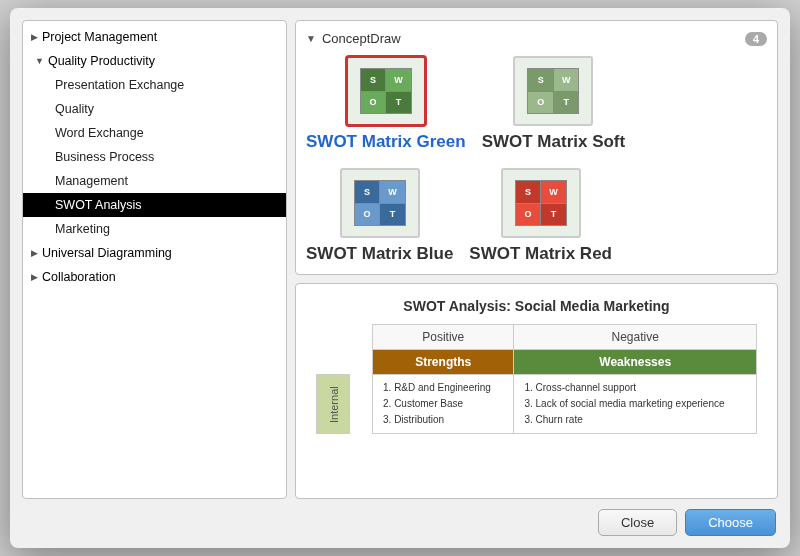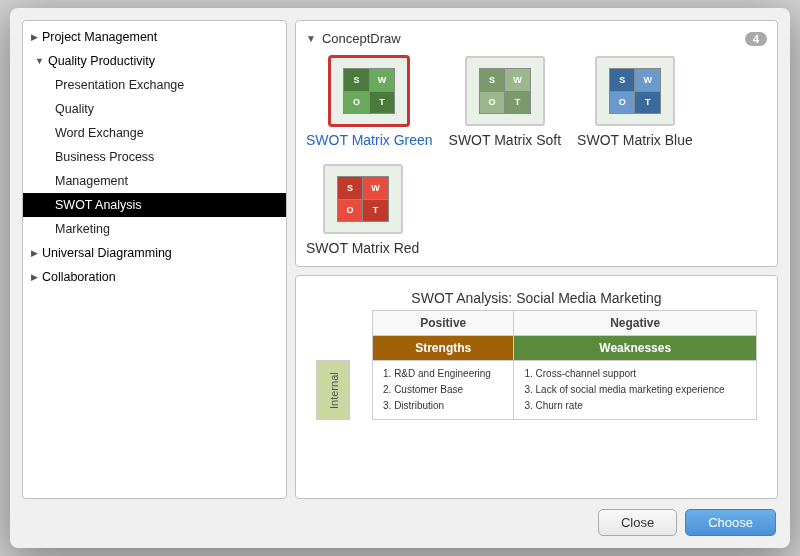--- a/index.html
+++ b/index.html
@@ -178,23 +178,24 @@
     .swot-blue .swot-cell.w { background: #6a9acc; }
     .swot-blue .swot-cell.o { background: #6a9acc; }
     .swot-blue .swot-cell.t { background: #3a6a9c; }
     
     .swot-red .swot-cell.s { background: #c0392b; }
     .swot-red .swot-cell.w { background: #e74c3c; }
     .swot-red .swot-cell.o { background: #e74c3c; }
     .swot-red .swot-cell.t { background: #c0392b; }
 
     .template-label {
-      font-size: 14px;
+      font-size: 17px;
       color: #333;
       text-align: left;
+      font-weight: bold;
     }
     .template-label.selected-label {
       color: #2266cc;
     }
     
     .preview-panel {
       background: #fff;
       border: 1px solid #c0c0c0;
       border-radius: 4px;
       flex: 1;
@@ -204,33 +205,33 @@
     }
     .preview-content {
       padding: 14px 20px 10px 20px;
       flex: 1;
       overflow: hidden;
     }
     .preview-title {
       text-align: center;
       font-size: 14px;
       color: #333;
-      margin-bottom: 4px;
-      font-weight: 400;
+      margin-bottom: 10px;
+      font-weight: 700;
     }
     
     .swot-table {
       width: 100%;
       border-collapse: collapse;
       font-size: 12px;
     }
     .swot-table th {
       padding: 5px 10px;
       text-align: center;
-      font-weight: 700;
+      font-weight: 400;
       color: #444;
       border: 1px solid #ccc;
       background: #f8f8f8;
     }
     .swot-table td {
       border: 1px solid #ccc;
       padding: 5px 10px;
       vertical-align: top;
     }
     .swot-table .corner { background: transparent; border: none; }

